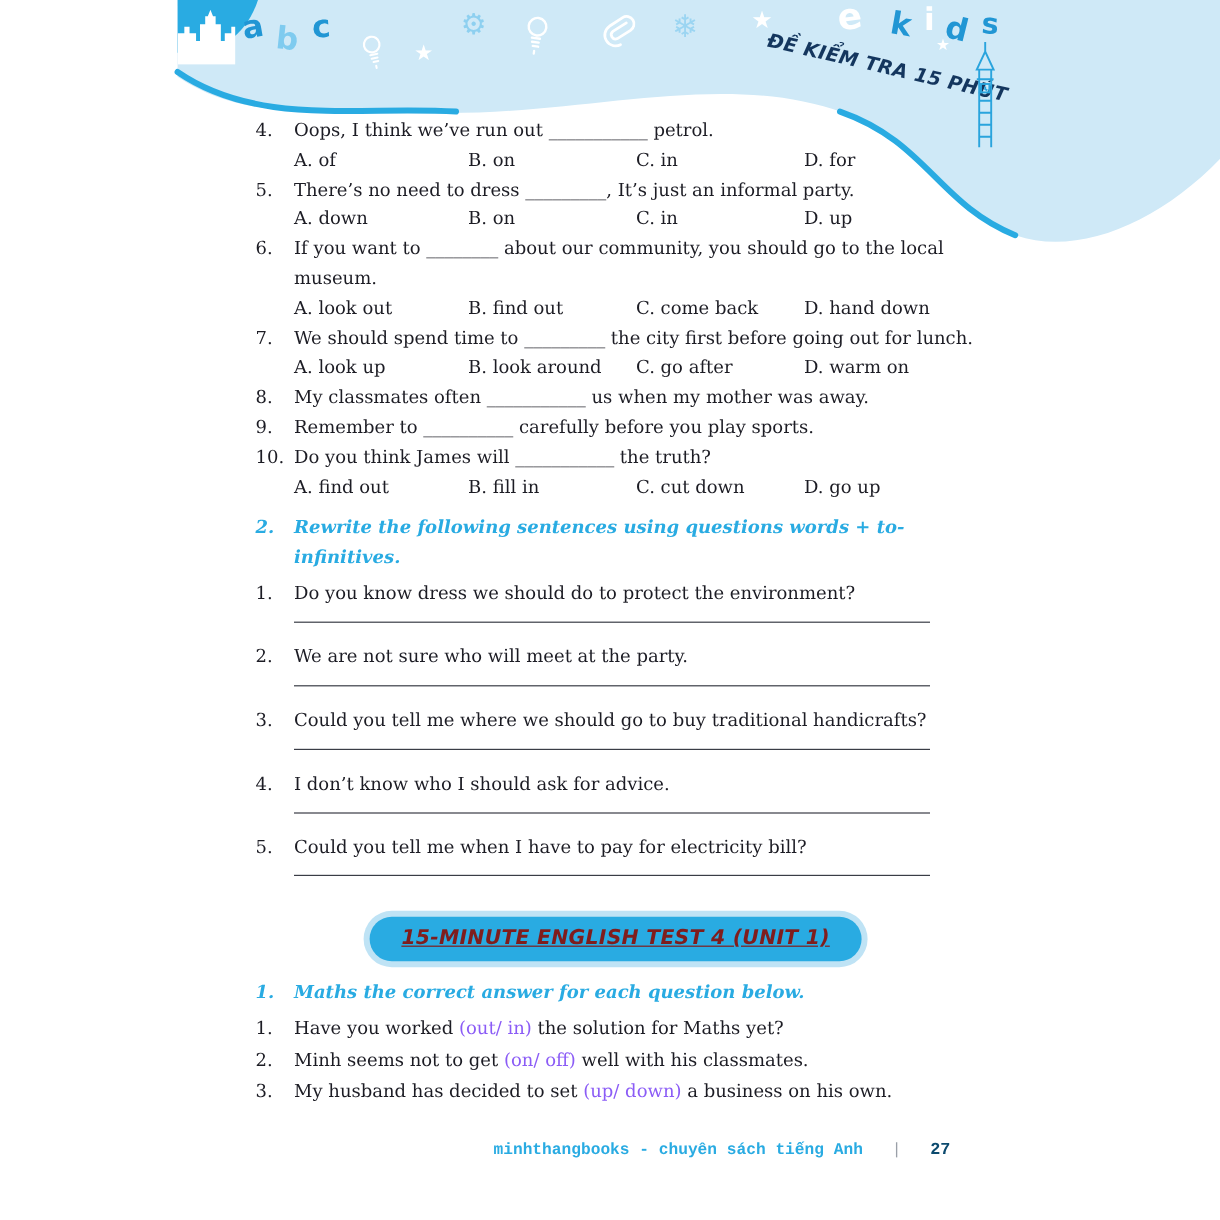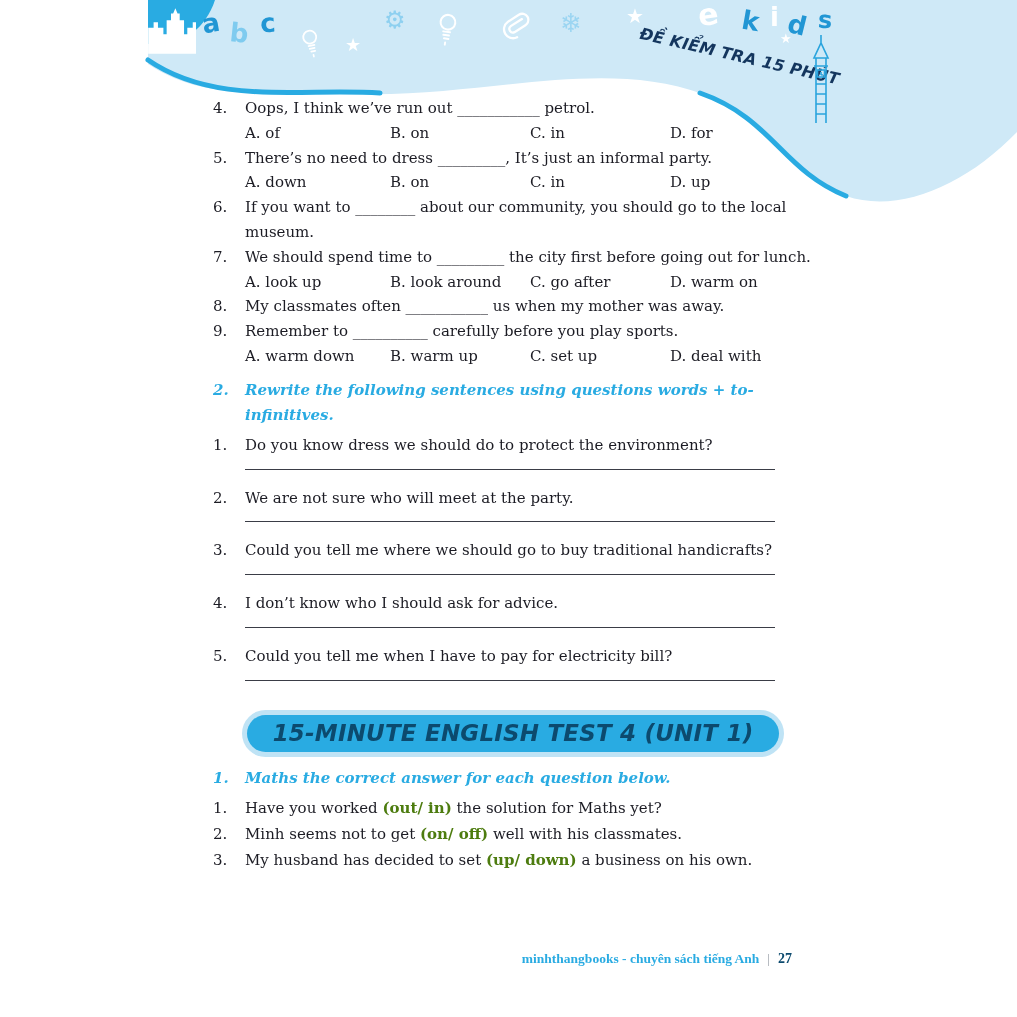--- a/index.html
+++ b/index.html
@@ -27,32 +27,32 @@
 
   .blue-head { display:flex; color:#29abe2; font-weight:bold; font-style:italic;
                font-size:15px; line-height:25px; }
   .head-2 { margin:9px 0 5px 0; }
   .head-1 { margin:14px 0 4px 0; }
 
   .rw-item .answer-line { margin:11px 0 16px 32px; width:530px; height:1px;
                           border-bottom:1.4px solid #3a3d46; }
 
   .banner-row { margin-top:34px; text-align:center; }
-  .test-banner { display:inline-block; background:#29abe2; color:#0c4a6e;
+  .test-banner { display:inline-block; background:#29abe2; color:#7f1d1d;
                  font-family:"DejaVu Sans", sans-serif; font-weight:bold; font-style:italic;
-                 font-size:23px; line-height:21px; padding:8px 26px; border-radius:20px;
-                 box-shadow:0 0 0 5px #bfe3f5; letter-spacing:.2px; }
+                 font-size:17px; line-height:21px; padding:8px 26px; border-radius:20px;
+                 box-shadow:0 0 0 5px #bfe3f5; letter-spacing:.2px;text-decoration:underline; }
 
   .ch-line { line-height:26px; }
-  .hl { color:#4d7c0f; font-weight:bold; }
+  .hl { color:#8b5cf6; font-weight:normal; }
 
   
   .footer { position:absolute; top:951px; right:225px; z-index:2;
-            font-family:Liberation Serif, serif; font-size:13.5px;
-            display:flex; align-items:center; gap:8px; }
+            font-family:Liberation Mono, monospace; font-size:13.5px;
+            display:flex; align-items:center; gap:24px; }
   .brand { color:#29abe2; font-weight:bold; }
   .fdiv  { color:#9aa0a8; }
   .pageno{ color:#0c4a6e; font-weight:bold; font-size:14px; }
 </style>
 </head>
 <body>
 
 <header>
   <svg class="wave" width="1017" height="230" viewBox="0 0 1017 230">
     <path d="M148 0 H1017 V132 C965 186 898 214 846 196 C796 178 776 120 703 94 C594 55 474 102 336 93 C254 88 206 102 148 64 Z" fill="#cfe9f7"></path>
@@ -130,20 +130,26 @@
           <span class="opt">B. on</span>
           <span class="opt">C. in</span>
           <span class="opt">D. up</span>
         </div>
       </div>
       <div class="mc-block">
         <div class="q-line">
           <span class="q-num">6.</span>
           <span class="q-text">If you want to ________ about our community, you should go to the local museum.</span>
         </div>
+        <div class="opt-row">
+          <span class="opt">A. look out</span>
+          <span class="opt">B. find out</span>
+          <span class="opt">C. come back</span>
+          <span class="opt">D. hand down</span>
+        </div>
       </div>
       <div class="mc-block">
         <div class="q-line">
           <span class="q-num">7.</span>
           <span class="q-text">We should spend time to _________ the city first before going out for lunch.</span>
         </div>
         <div class="opt-row">
           <span class="opt">A. look up</span>
           <span class="opt">B. look around</span>
           <span class="opt">C. go after</span>
@@ -154,25 +160,31 @@
         <div class="q-line">
           <span class="q-num">8.</span>
           <span class="q-text">My classmates often ___________ us when my mother was away.</span>
         </div>
       </div>
       <div class="mc-block">
         <div class="q-line">
           <span class="q-num">9.</span>
           <span class="q-text">Remember to __________ carefully before you play sports.</span>
         </div>
-        <div class="opt-row">
-          <span class="opt">A. warm down</span>
-          <span class="opt">B. warm up</span>
-          <span class="opt">C. set up</span>
-          <span class="opt">D. deal with</span>
+      </div>
+      <div class="mc-block">
+        <div class="q-line">
+          <span class="q-num">10.</span>
+          <span class="q-text">Do you think James will ___________ the truth?</span>
+        </div>
+        <div class="opt-row">
+          <span class="opt">A. find out</span>
+          <span class="opt">B. fill in</span>
+          <span class="opt">C. cut down</span>
+          <span class="opt">D. go up</span>
         </div>
       </div>
     </section>
 
   <h2 class="blue-head head-2">
     <span class="q-num">2.</span>
     <span class="q-text">Rewrite the following sentences using questions words + to-infinitives.</span>
   </h2>
 
   <section>

